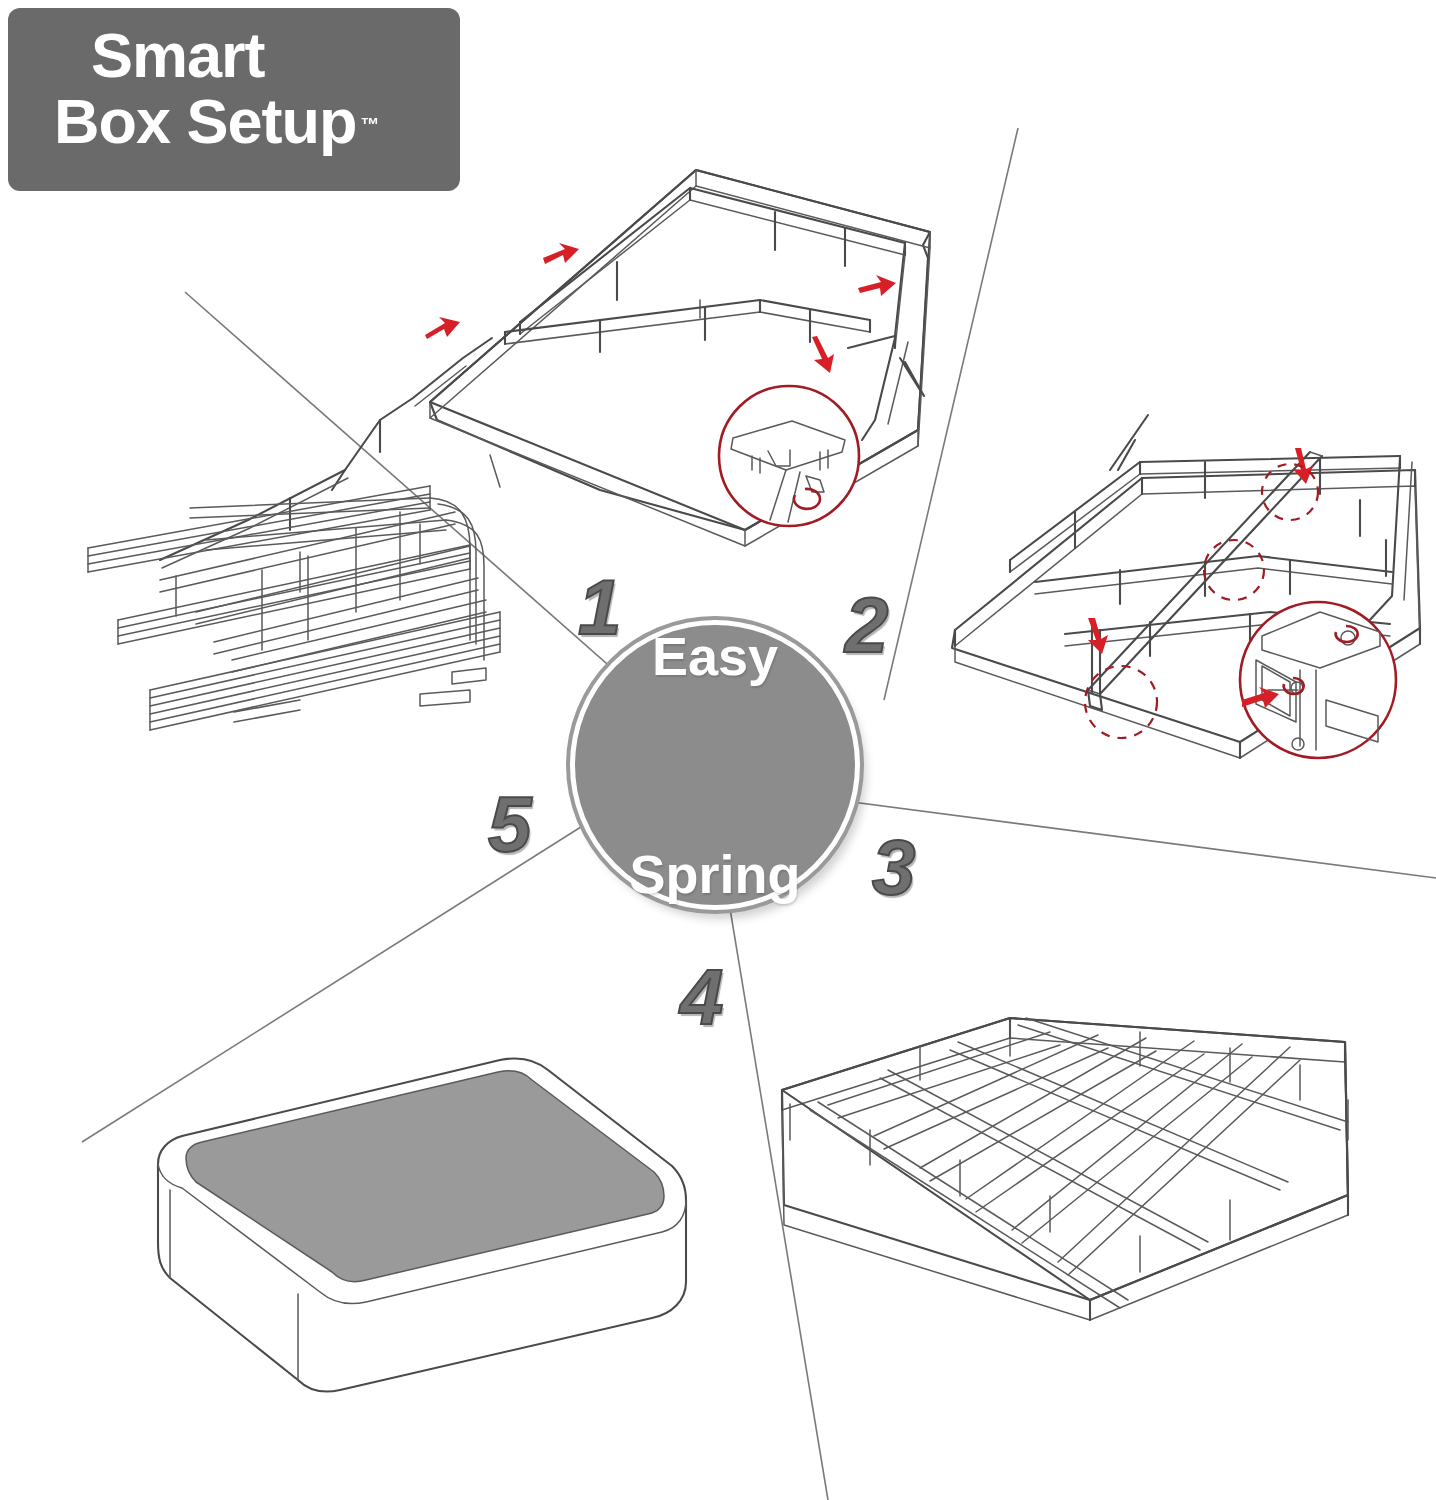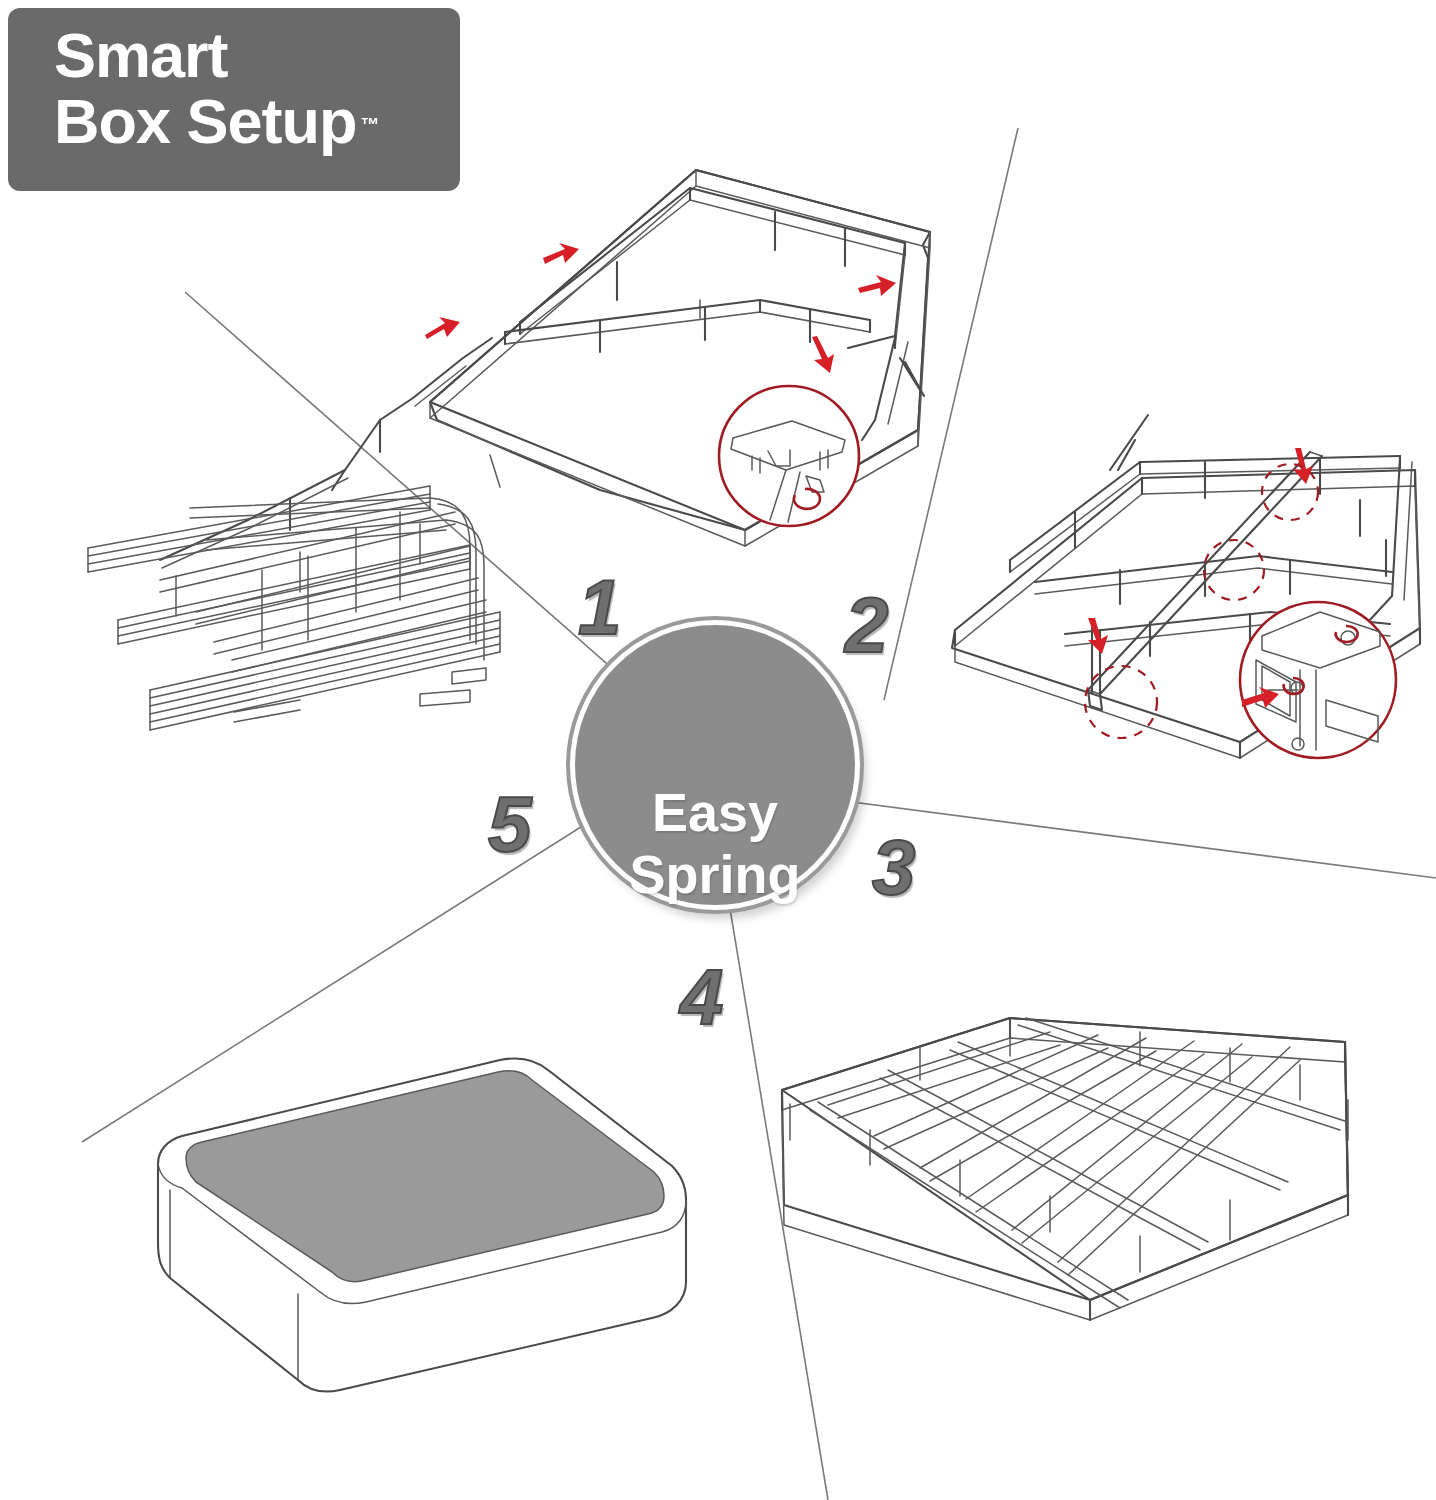--- a/index.html
+++ b/index.html
@@ -17,39 +17,40 @@
     position:absolute;left:8px;top:8px;
     width:452px;height:183px;
     background:#6a6a6a;
     border-radius:12px;
     box-sizing:border-box;
     padding:16px 0 0 46px;
   }
   .logo-line1{
     color:#ffffff;font-weight:bold;font-size:63px;line-height:62px;
     letter-spacing:-1px;
+    margin-left:37px;
   }
   .logo-line2{
     color:#ffffff;font-weight:bold;font-size:63px;line-height:70px;
     letter-spacing:-1px;position:relative;display:inline-block;
   }
   .logo-tm{
     position:absolute;right:-22px;top:4px;
     font-size:19px;font-weight:bold;color:#ffffff;
   }
 
   
   .easy-circle{
     position:absolute;left:570px;top:620px;
     width:290px;height:290px;border-radius:50%;
     background:#8c8c8c;
     border:5px solid #ffffff;
     box-shadow:0 0 0 4px #9a9a9a, 6px 9px 10px rgba(0,0,0,.18);
     display:flex;flex-direction:column;
-    align-items:center;justify-content:flex-end;
+    align-items:center;justify-content:space-between;
     box-sizing:border-box;
   }
   .easy-line{
     color:#ffffff;font-weight:bold;font-size:54px;line-height:62px;
     text-shadow:1px 2px 2px rgba(0,0,0,.14);
   }
 
   
   .step-num{
     position:absolute;

